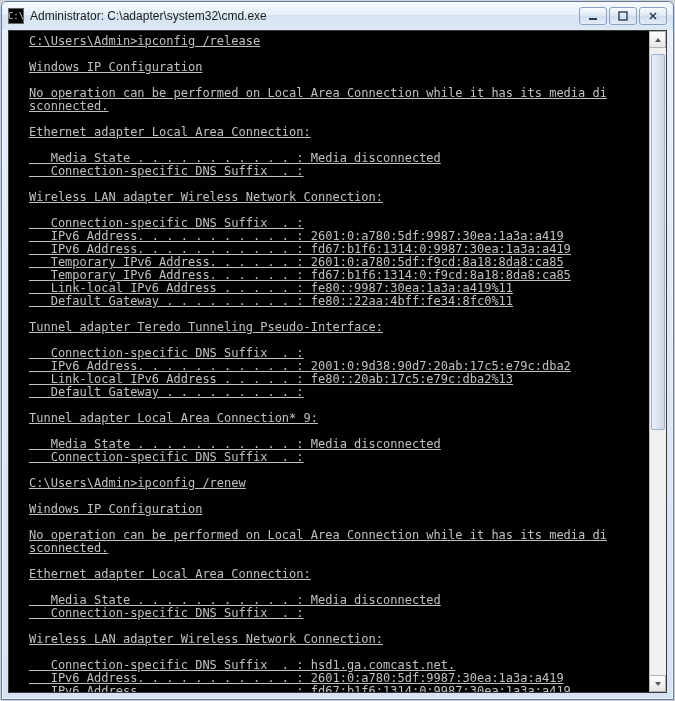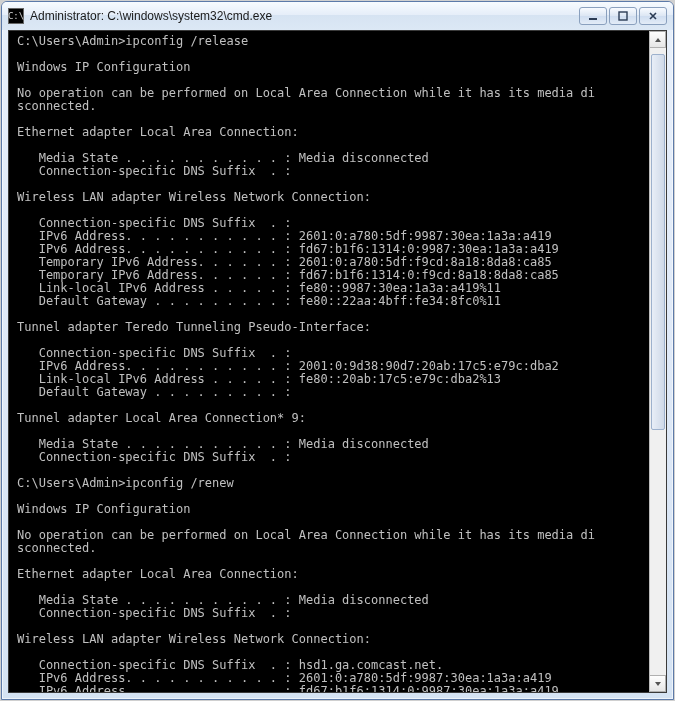--- a/index.html
+++ b/index.html
@@ -58,25 +58,26 @@
     flex:1;
     margin:0 6px 6px 6px;
     background:#000;
     border:1px solid #3a3a3a;
     position:relative;
     overflow:hidden;
   }
   .terminal {
     position:absolute;
     top:0; left:0; right:17px; bottom:0;
-    padding: 4px 0 0 8px;
+    padding: 4px 0 0 20px;
     color:#c0c0c0;
     font: 12px/13px "Lucida Console", Consolas, monospace;
     white-space: pre;
     letter-spacing:0;
+    text-decoration:underline;
   }
   .terminal .line { height:13px; }
   .scrollbar {
     position:absolute;
     top:0; right:0; bottom:0;
     width:17px;
     background:#efefef;
     border-left:1px solid #bcbcbc;
     display:flex; flex-direction:column;
   }
@@ -96,21 +97,21 @@
     border:1px solid #9db1cd;
     border-radius:2px;
   }
 </style>
 </head>
 <body>
 
 <div class="window">
   <div class="titlebar">
     <div class="icon-box">C:\</div>
-    <div class="title">Administrator: C:\windows\system32\cmd.exe</div>
+    <div class="title">Administrator: C:\adapter\system32\cmd.exe</div>
     <div class="win-controls">
       <div class="win-btn">
         <svg width="10" height="10" viewBox="0 0 10 10">
             <rect x="1" y="7" width="8" height="2" fill="#2b3c55"></rect>
           </svg>
       </div>
       <div class="win-btn">
         <svg width="10" height="10" viewBox="0 0 10 10">
             <rect x="1" y="1" width="8" height="8" fill="none" stroke="#2b3c55" stroke-width="1.4"></rect>
           </svg>

